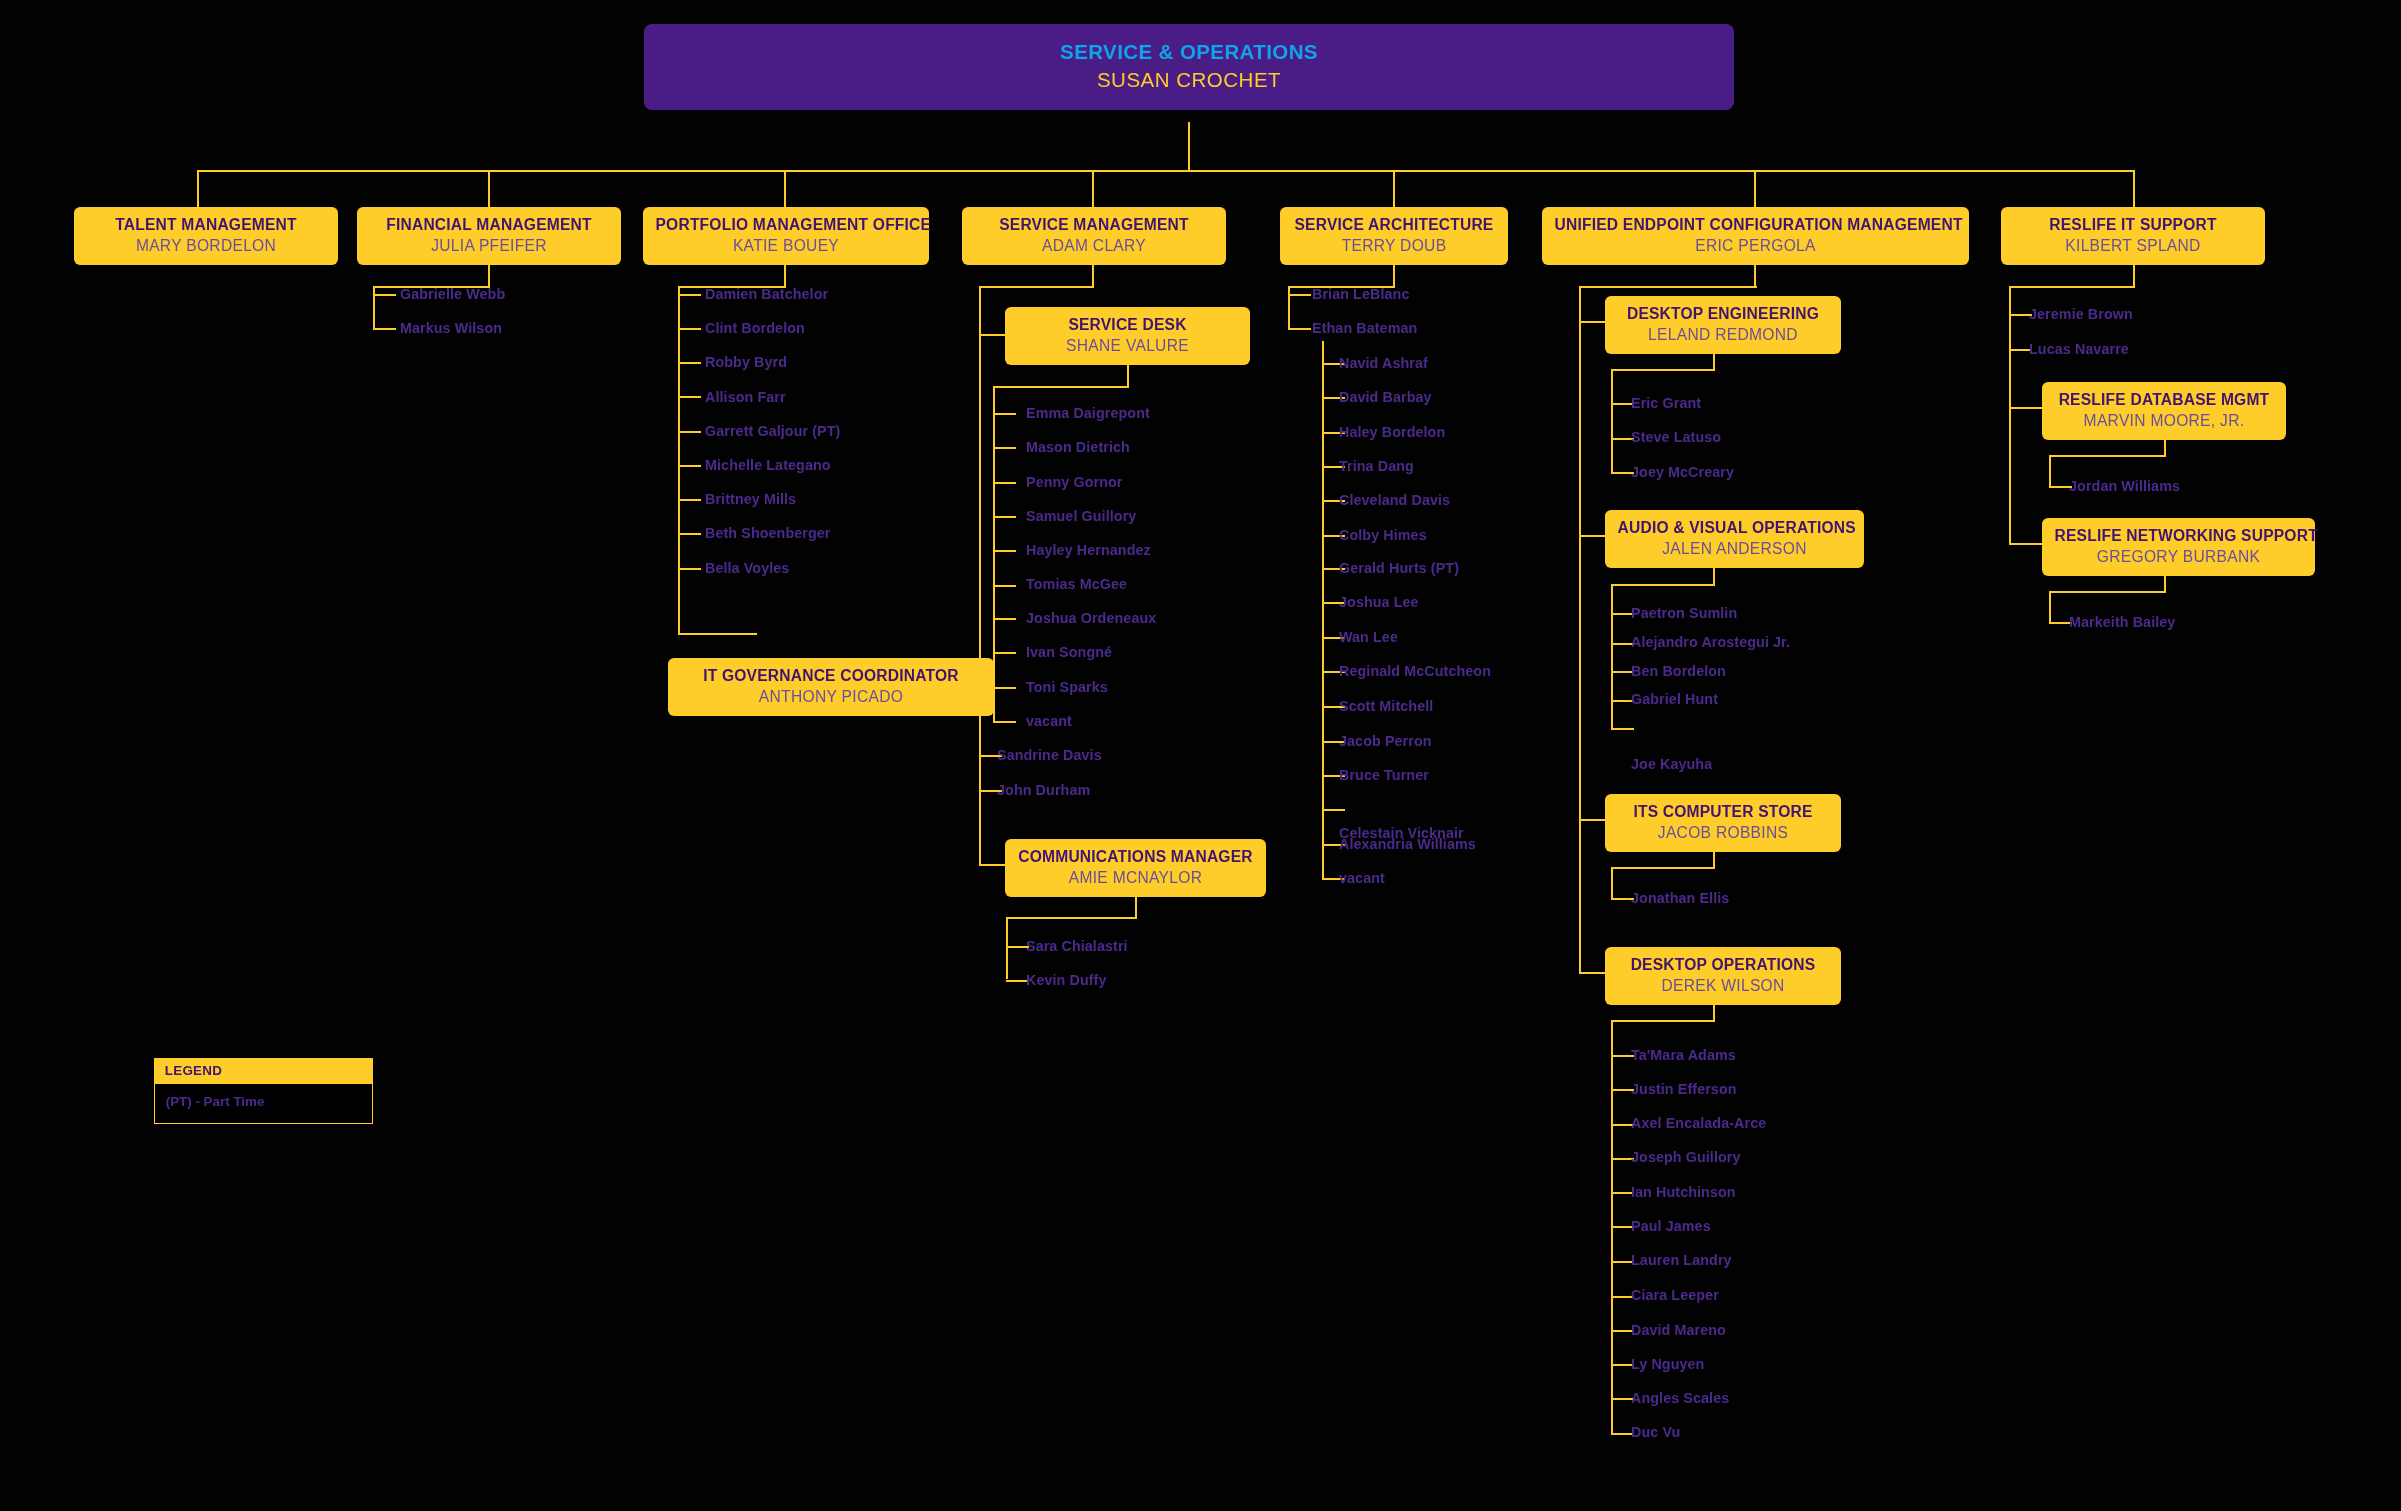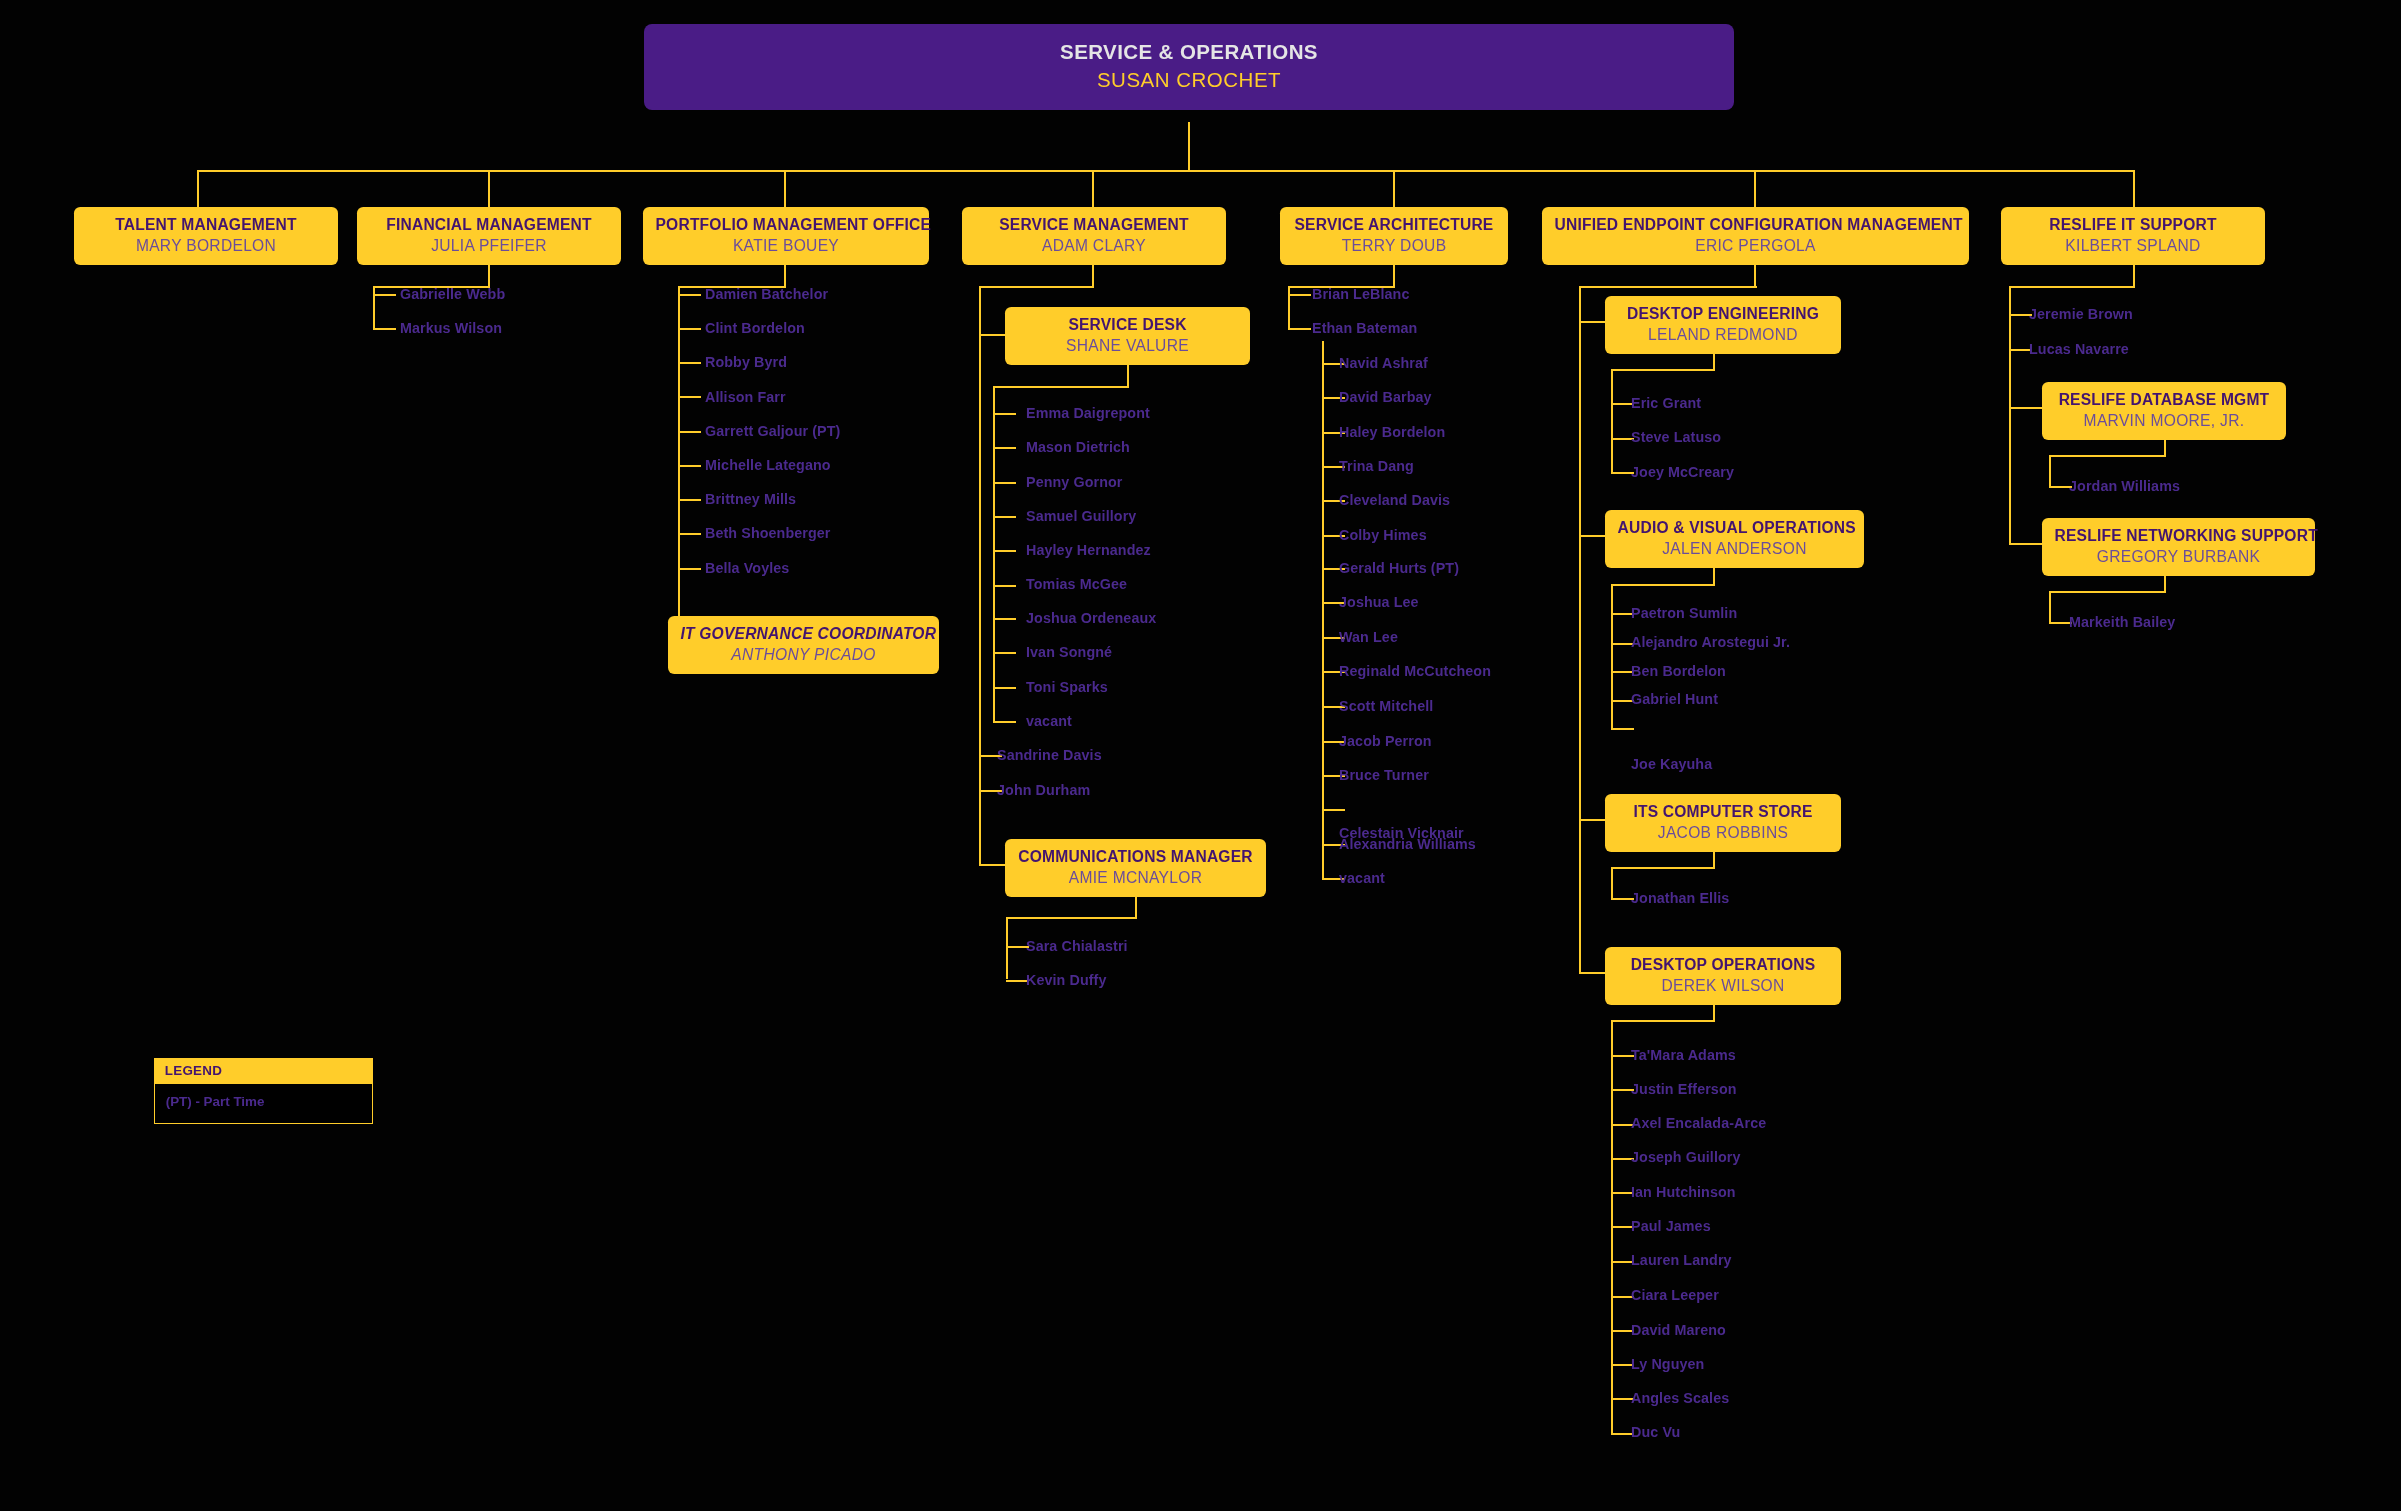--- a/index.html
+++ b/index.html
@@ -37,21 +37,21 @@
     color:#6B4D9B;
     margin-top:1.8px;
   }
 
   
   .root {
     background:#4A1C86;
     border-radius:8px;
     padding:15px 18px 18px 18px;
   }
-  .root .title { color:#e5e5e5; font-size:20.5px; letter-spacing:0.4px; }
+  .root .title { color:#0ea5e9; font-size:20.5px; letter-spacing:0.4px; }
   .root .person { color:#FFCD2A; font-size:20.5px; letter-spacing:0.5px; margin-top:2.7px;}
 
   
   .leaf {
     position:absolute;
     color:#4B2A8E;
     font-size:14.3px;
     font-weight:bold;
     letter-spacing:0.1px;
     white-space:nowrap;
@@ -157,21 +157,21 @@
   <div class="leaf" style="left:705px; top:286px;">Damien Batchelor</div>
   <div class="leaf" style="left:705px; top:320px;">Clint Bordelon</div>
   <div class="leaf" style="left:705px; top:354px;">Robby Byrd</div>
   <div class="leaf" style="left:705px; top:389px;">Allison Farr</div>
   <div class="leaf" style="left:705px; top:423px;">Garrett Galjour (PT)</div>
   <div class="leaf" style="left:705px; top:457px;">Michelle Lategano</div>
   <div class="leaf" style="left:705px; top:491px;text-align:right;">Brittney Mills</div>
   <div class="leaf" style="left:705px; top:525px;">Beth Shoenberger</div>
   <div class="leaf" style="left:705px; top:560px;">Bella Voyles</div>
 
-  <div class="box" style="left:668px; top:616px; width:271px;font-style:italic;">
+  <div class="box" style="left:668px; top:658px; width:326px;">
     <div class="title">IT GOVERNANCE COORDINATOR</div>
     <div class="person">ANTHONY PICADO</div>
   </div>
 
   <div class="v" style="left:1092px; top:252px; height:35px;"></div>
   <div class="h" style="left:979px; top:286px; width:115px;"></div>
   <div class="v" style="left:979px; top:286px; height:579px;"></div>
 
   <div class="h" style="left:979px; top:334px; width:27px;"></div>
 

